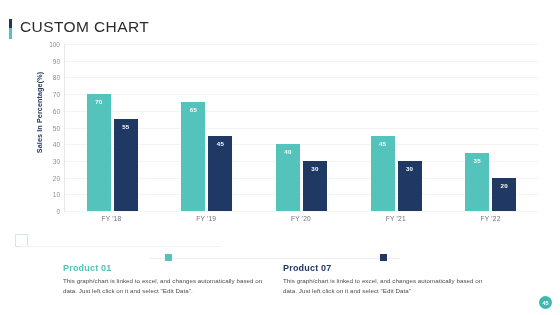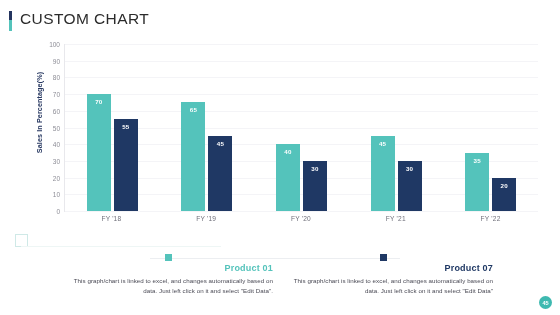--- a/index.html
+++ b/index.html
@@ -5,21 +5,21 @@
   html,body{margin:0;padding:0;}
   body{
     width:560px;height:315px;overflow:hidden;
     background:#ffffff;
     font-family:"Liberation Sans", sans-serif;
     color:#1f3864;
     position:relative;
   }
   
   .header{
-    position:absolute;left:0;top:0;width:560px;height:40px;text-align:center;
+    position:absolute;left:0;top:8px;width:560px;height:40px;text-align:center;
   }
   .title-accent{
     position:absolute;left:9px;top:11px;width:3px;height:20px;
     background:linear-gradient(to bottom,#24355f 0%,#24355f 45%,#54c3bb 45%,#54c3bb 100%);
   }
   .page-title{
     position:absolute;left:20px;top:10px;
     font-size:15.5px;letter-spacing:.4px;color:#2b2b2b;
     font-weight:400;white-space:nowrap;
   }
@@ -88,21 +88,21 @@
   .callout-line{
     position:absolute;left:150px;top:258px;width:250px;height:1px;
     background:#eceef1;
   }
   .marker{
     position:absolute;top:254px;width:7px;height:7px;
   }
   .marker.teal{background:#54c3bb;left:165px;}
   .marker.navy{background:#1f3864;left:380px;}
   .callout{
-    position:absolute;top:263px;width:210px;text-align:right;
+    position:absolute;top:263px;width:210px;text-align:left;
   }
   .callout.one{left:63px;}
   .callout.two{left:283px;}
   .callout h4{
     margin:0 0 3px 0;font-size:9px;font-weight:bold;letter-spacing:.2px;
   }
   .callout.one h4{color:#54c3bb;}
   .callout.two h4{color:#1f3864;}
   .callout p{
     margin:0;font-size:6.2px;line-height:1.55;color:#4a4a55;

